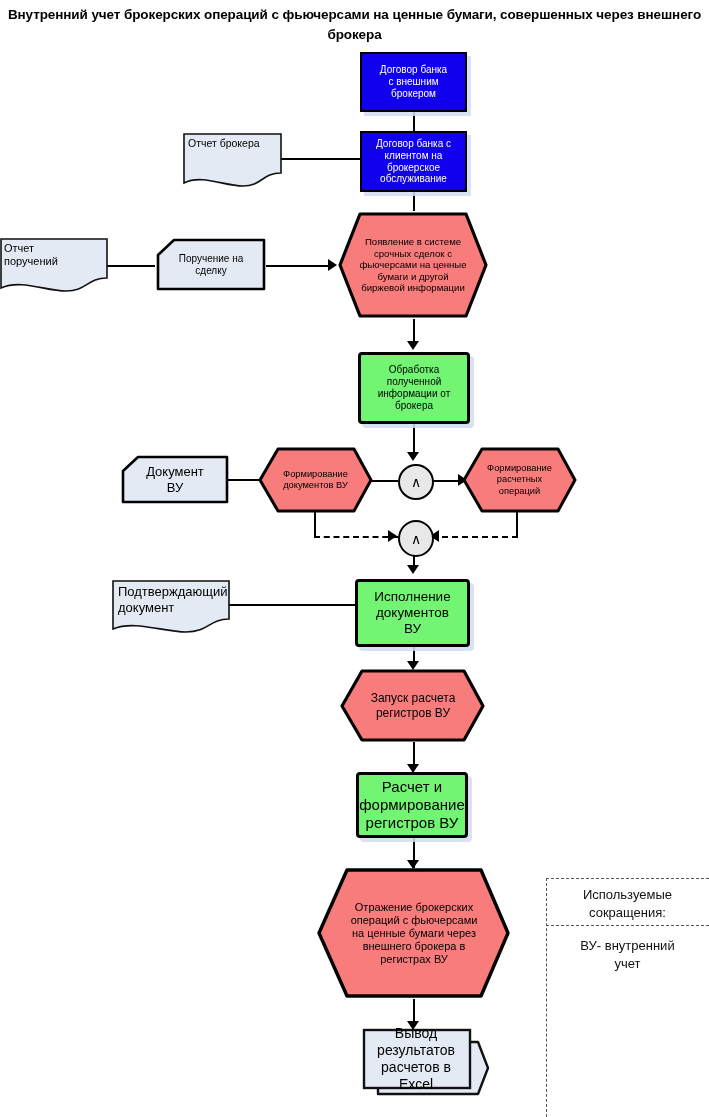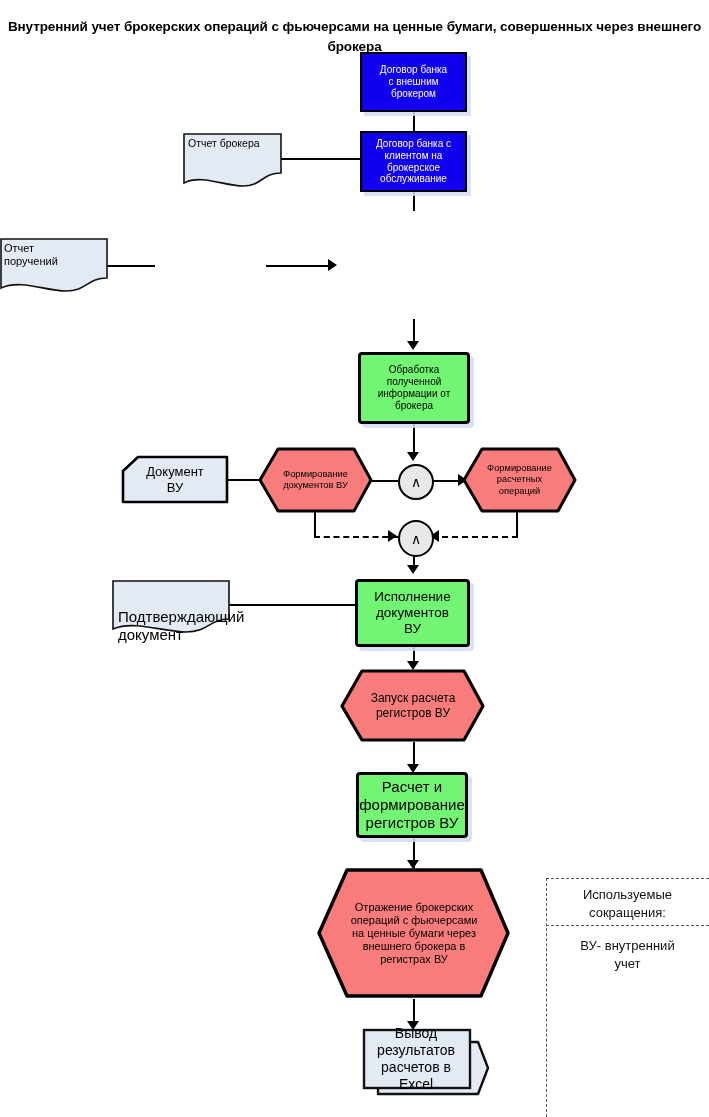--- a/index.html
+++ b/index.html
@@ -8,21 +8,20 @@
     font-family:"Liberation Sans","DejaVu Sans",sans-serif;
     color:#000;
   }
   #stage{position:absolute;left:0;top:0;width:709px;height:1117px;}
 
   
   #title{
     position:absolute;left:0;top:5px;width:709px;
     text-align:center;font-size:13.5px;font-weight:bold;line-height:1.45;
     letter-spacing:-0.1px;
-    margin-top:12px;
   }
 
   
   .node{position:absolute;box-sizing:border-box;}
   .node .lbl{
     position:absolute;left:0;top:0;width:100%;height:100%;
     display:flex;align-items:center;justify-content:center;
     text-align:center;white-space:pre-line;line-height:1.18;
     padding:0 3px;box-sizing:border-box;
   }
@@ -176,29 +175,46 @@
 брокером</span>
   </div>
 
   <div class="docwrap" style="left:180px;top:131px;width:104px;height:58px;">
     <svg width="104" height="58" viewBox="0 0 104 58">
       <path d="M4 3 L101 3 L101 42 C82 42 82 55 63 55 C44 55 22 43 4 52 Z" fill="#E4EAF4" stroke="#111" stroke-width="1.6"></path>
     </svg>
     <span class="doclbl" style="font-size:10.5px;height:36px;">Отчет брокера</span>
   </div>
 
+  <div class="hexwrap" style="left:337px;top:211px;width:152px;height:108px;">
+    <svg class="hexborder" width="152" height="108" viewBox="0 0 152 108">
+      <polygon points="23,3 129,3 149,54 129,105 23,105 3,54" fill="#F97C7C" stroke="#000" stroke-width="3.2" stroke-linejoin="round"></polygon>
+    </svg>
+    <span class="hexlbl" style="font-size:9.6px;">Появление в системе
+срочных сделок с
+фьючерсами на ценные
+бумаги и другой
+биржевой информации</span>
+  </div>
 
   <div class="docwrap" style="left:0px;top:236px;width:110px;height:58px;">
     <svg width="110" height="58" viewBox="0 0 110 58">
       <path d="M1 3 L107 3 L107 42 C87 42 87 55 66 55 C45 55 22 43 1 52 Z" fill="#E4EAF4" stroke="#111" stroke-width="1.6"></path>
     </svg>
     <span class="doclbl" style="font-size:11px;height:40px;padding-left:4px;">Отчет
 поручений</span>
   </div>
 
+  <div class="cutwrap" style="left:155px;top:238px;width:112px;height:54px;">
+    <svg width="112" height="54" viewBox="0 0 112 54">
+      <path d="M19 2 L109 2 L109 51 L3 51 L3 17 Z" fill="#E4EAF4" stroke="#000" stroke-width="2.6" stroke-linejoin="round"></path>
+    </svg>
+    <span class="cutlbl" style="font-size:10px;">Поручение на
+сделку</span>
+  </div>
 
   <div class="node rrect" style="left:358px;top:352px;width:112px;height:72px;">
     <span class="lbl" style="font-size:10px;">Обработка
 полученной
 информации от
 брокера</span>
   </div>
 
   <div class="cutwrap" style="left:120px;top:455px;width:110px;height:50px;">
     <svg width="110" height="50" viewBox="0 0 110 50">
@@ -229,21 +245,21 @@
     <span>∧</span>
   </div>
   <div class="gate" style="left:398px;top:520px;width:32px;height:33px;">
     <span>∧</span>
   </div>
 
   <div class="docwrap" style="left:110px;top:578px;width:122px;height:56px;">
     <svg width="122" height="56" viewBox="0 0 122 56">
       <path d="M3 3 L119 3 L119 41 C99 41 99 54 76 54 C53 54 25 42 3 51 Z" fill="#E4EAF4" stroke="#111" stroke-width="1.6"></path>
     </svg>
-    <span class="doclbl" style="font-size:15px;height:38px;margin-top:24px;">Подтверждающий
+    <span class="doclbl" style="font-size:13px;height:38px;">Подтверждающий
 документ</span>
   </div>
 
   <div class="node rrect" style="left:355px;top:571px;width:115px;height:68px;margin-top:8px;">
     <span class="lbl" style="font-size:13.5px;">Исполнение
 документов
 ВУ</span>
   </div>
 
   <div class="hexwrap" style="left:340px;top:669px;width:146px;height:73px;">

